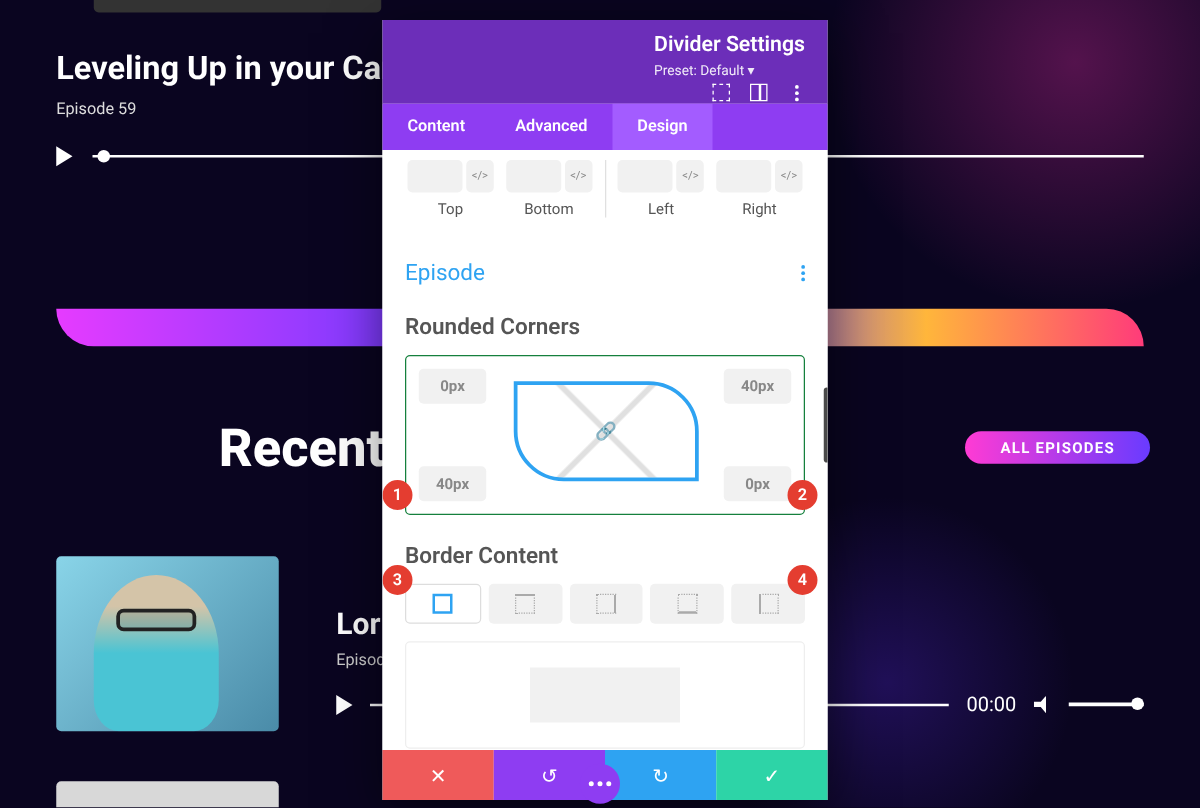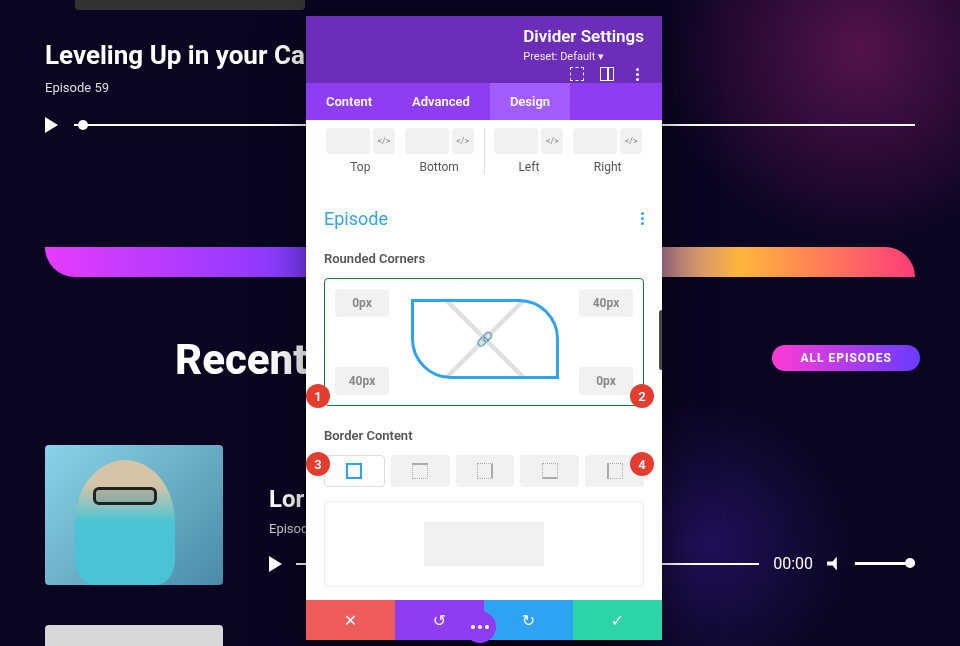--- a/index.html
+++ b/index.html
@@ -70,21 +70,21 @@
 .margin-input { width: 44px; height: 26px; background: #f1f1f1; border-radius: 4px; }
 .margin-code { width: 22px; height: 26px; background: #f1f1f1; border-radius: 4px; display: flex; align-items: center; justify-content: center; font-size: 9px; color: #888; }
 .margin-sep { width: 1px; background: #e0e0e0; align-self: stretch; margin: 0 2px; }
 .margin-label { font-size: 12px; color: #555; }
 
 .section { margin-top: 30px; }
 .section-head { display: flex; justify-content: space-between; align-items: center; }
 .section-title { color: #2ea3f2; font-size: 18px; font-weight: 400; }
 .section-dots { display: flex; flex-direction: column; gap: 2px; }
 .section-dots span { width: 3px; height: 3px; background: #2ea3f2; border-radius: 50%; }
-.sublabel { font-size: 13px; color: #555; margin-top: 22px; font-weight: 600; }
+.sublabel { font-size: 18px; color: #555; margin-top: 22px; font-weight: 600; }
 
 .corner-editor { margin-top: 12px; border: 1px solid #15803d; border-radius: 4px; padding: 14px; position: relative; height: 128px; font-weight: bold; }
 .corner-input { position: absolute; width: 54px; height: 28px; background: #f1f1f1; border-radius: 4px; display: flex; align-items: center; justify-content: center; font-size: 12px; color: #888; }
 .ci-tl { top: 10px; left: 10px; }
 .ci-tr { top: 10px; right: 10px; }
 .ci-bl { bottom: 10px; left: 10px; }
 .ci-br { bottom: 10px; right: 10px; }
 .corner-preview { position: absolute; left: 86px; top: 20px; width: 148px; height: 80px; border: 3px solid #2ea3f2;
   border-top-right-radius: 40px; border-bottom-left-radius: 40px; background: linear-gradient(135deg, transparent 48%, #e0e0e0 49%, #e0e0e0 51%, transparent 52%), linear-gradient(45deg, transparent 48%, #e0e0e0 49%, #e0e0e0 51%, transparent 52%); }
 .corner-link { position: absolute; left: 50%; top: 50%; transform: translate(-50%,-50%); color: #bbb; font-size: 14px; }

